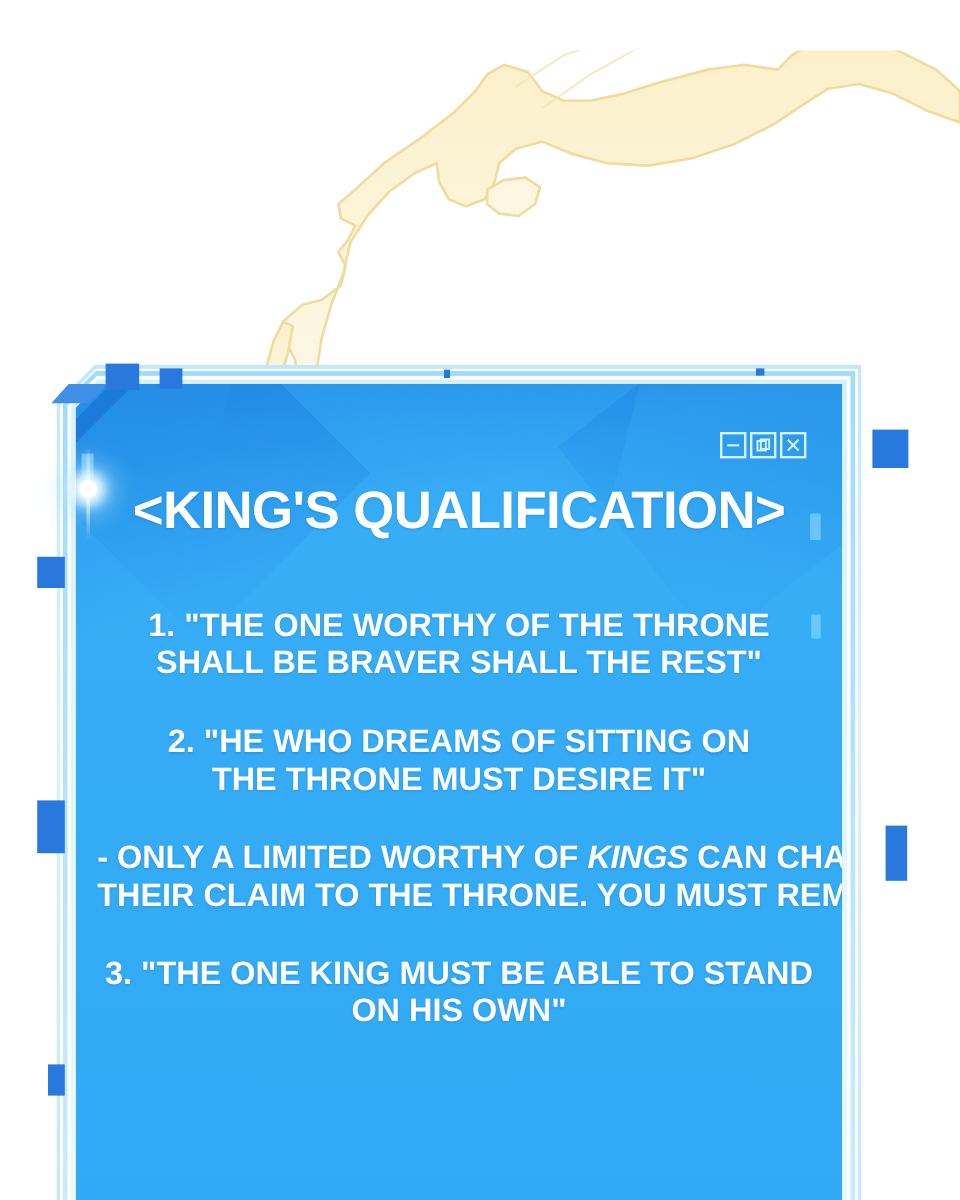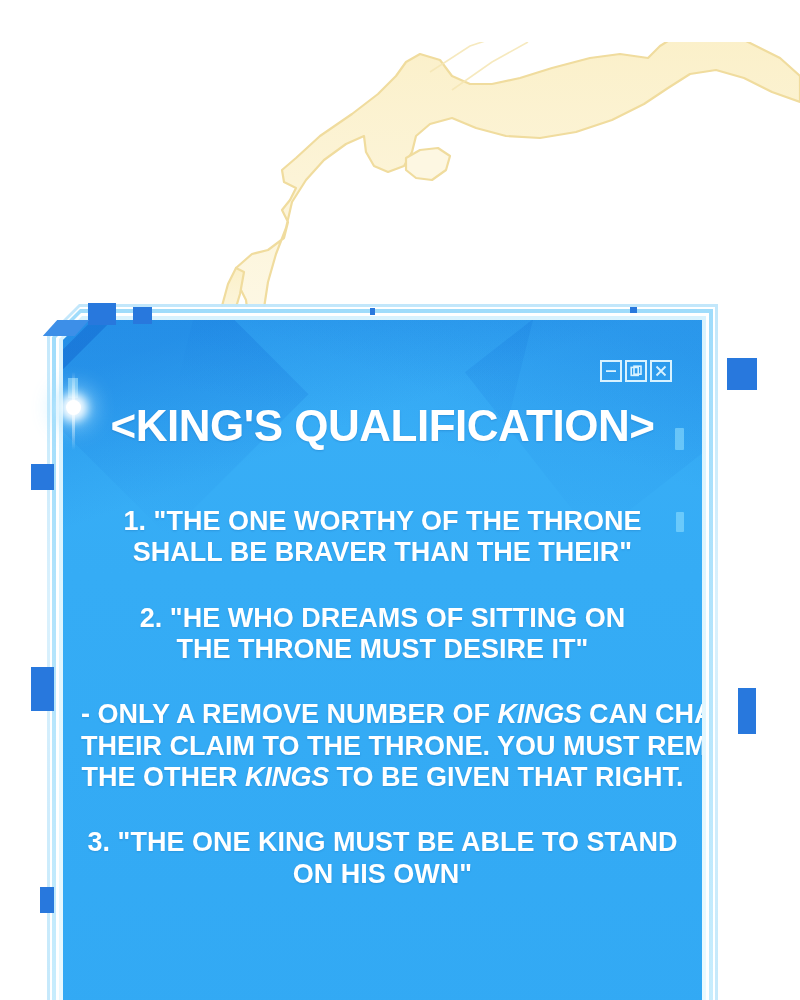--- a/index.html
+++ b/index.html
@@ -292,33 +292,32 @@
           </span>
         </div>
       </div>
 
       <div class="content">
 
         <div class="title">&lt;KING'S QUALIFICATION&gt;</div>
 
         <div class="block">
           <span class="ln">1. "THE ONE WORTHY OF THE THRONE</span>
-          <span class="ln">SHALL BE BRAVER THAN THE THEIR"</span>
+          <span class="ln">SHALL BE BRAVER SHALL THE REST"</span>
         </div>
 
 
         <div class="block">
           <span class="ln">2. "HE WHO DREAMS OF SITTING ON</span>
           <span class="ln">THE THRONE MUST DESIRE IT"</span>
         </div>
 
         <div class="block">
-          <span class="ln"><span>- ONLY A REMOVE NUMBER OF </span><em>KINGS</em><span> CAN CHALLENGE</span></span>
+          <span class="ln"><span>- ONLY A LIMITED WORTHY OF </span><em>KINGS</em><span> CAN CHALLENGE</span></span>
           <span class="ln">THEIR CLAIM TO THE THRONE. YOU MUST REMOVE</span>
-          <span class="ln"><span>THE OTHER </span><em>KINGS</em><span> TO BE GIVEN THAT RIGHT.</span></span>
         </div>
 
         <div class="block">
           <span class="ln">3. "THE ONE KING MUST BE ABLE TO STAND</span>
           <span class="ln">ON HIS OWN"</span>
         </div>
 
       </div>
 
       <div class="marker" style="right:18px; top:108px; width:9px; height:22px;"></div>

